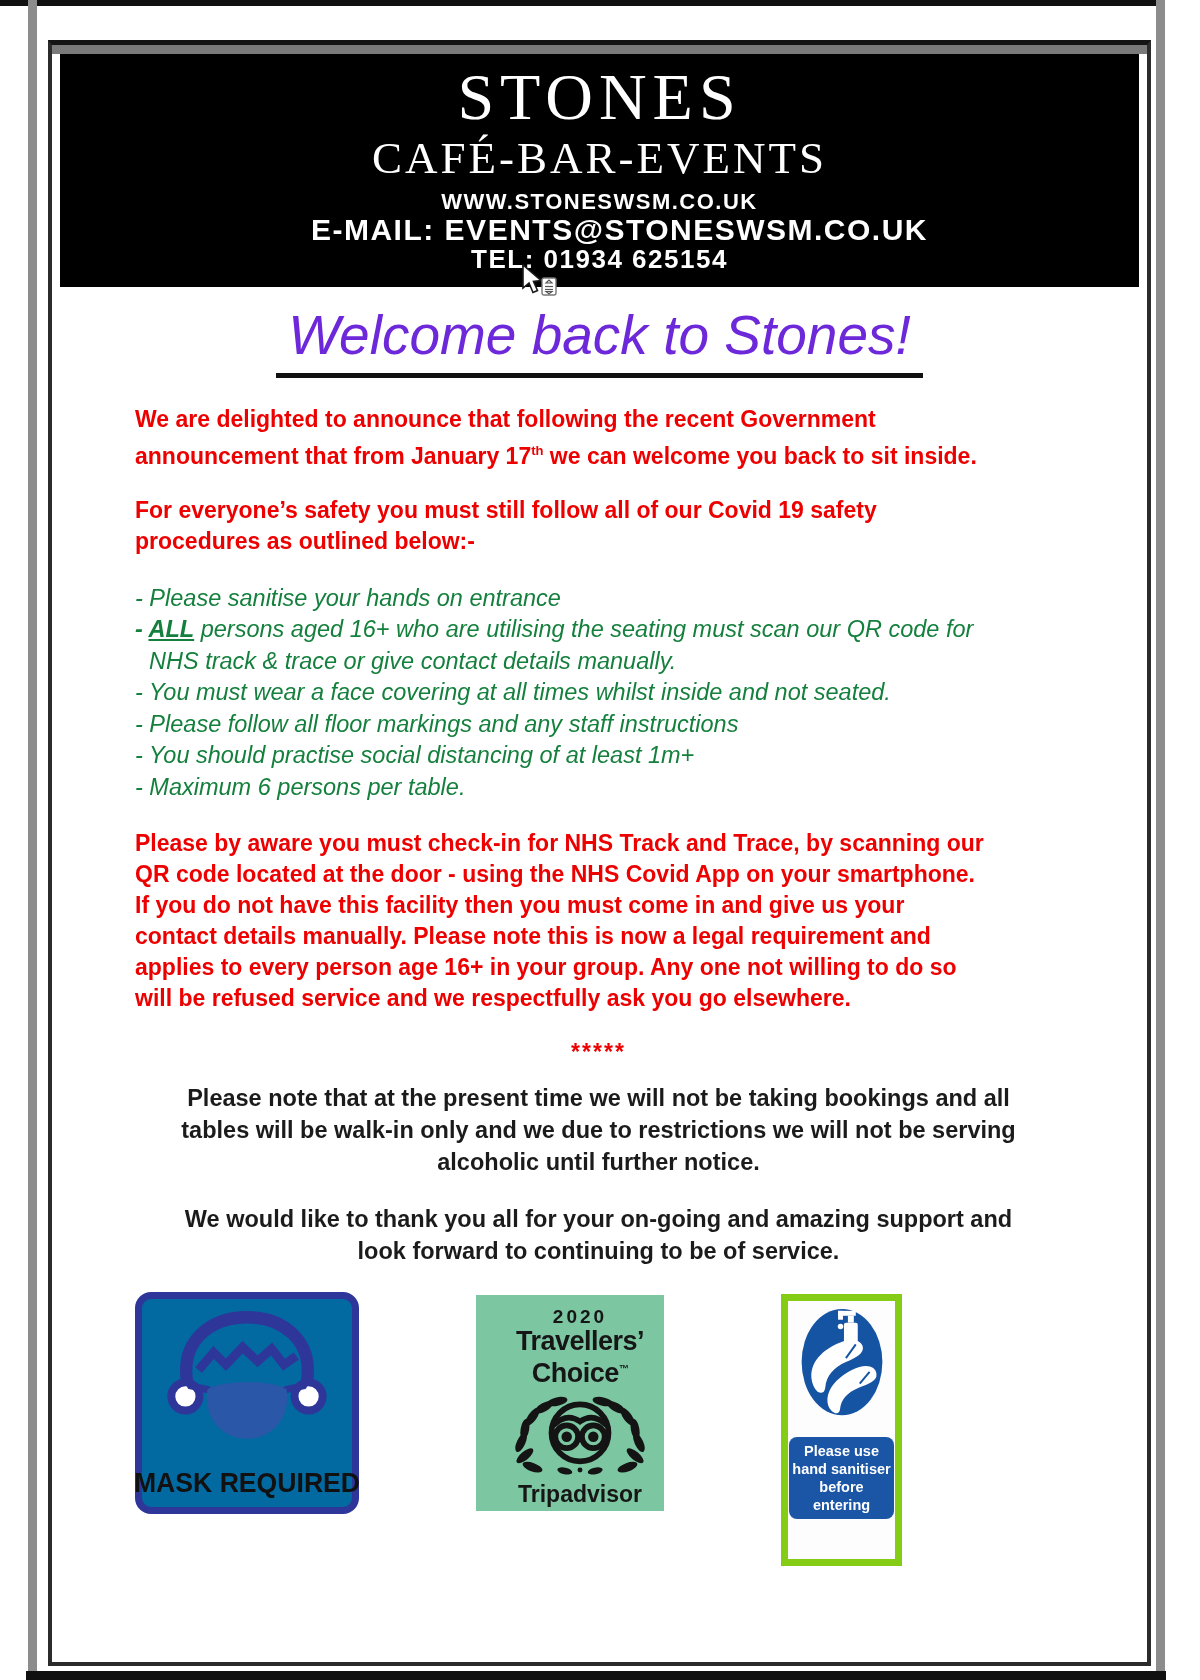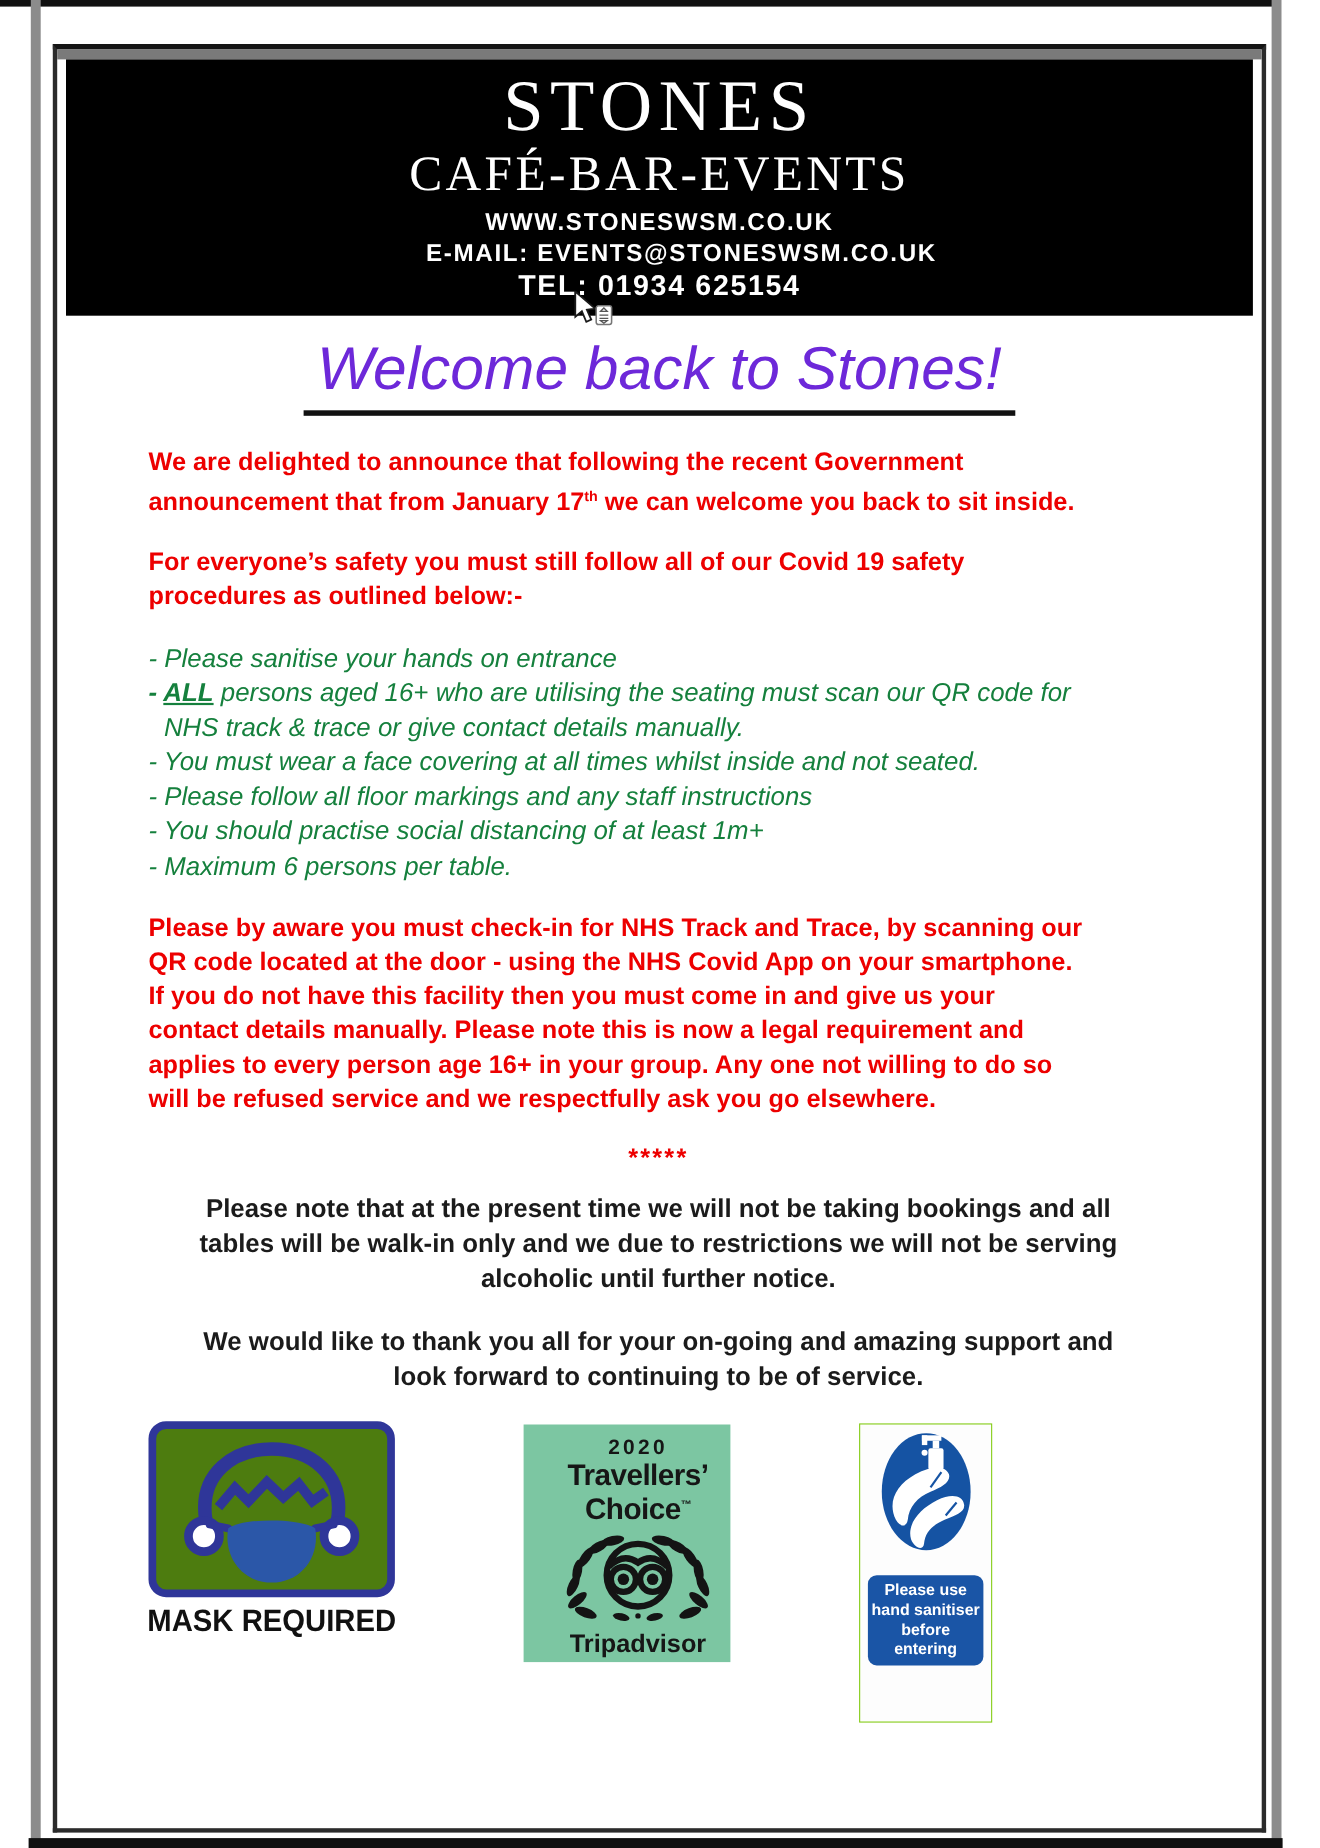--- a/index.html
+++ b/index.html
@@ -21,21 +21,21 @@
   .gray-band{width:100%;height:9px;background:#7a7a7a;}
 
   .banner{
     background:#000;color:#fff;text-align:center;
     margin:0 8px;padding:8px 4px 12px;
   }
   .brand{font-family:"Liberation Serif",serif;font-size:66px;line-height:70px;letter-spacing:6px;}
   .brand-sub{font-family:"Liberation Serif",serif;font-size:45px;line-height:52px;letter-spacing:3px;}
   .contact{font-weight:bold;letter-spacing:1.5px;}
   .website{font-size:22px;line-height:28px;margin-top:4px;}
-  .email{font-size:22px;line-height:28px;margin-left:40px;}
+  .email{font-size:30px;line-height:28px;margin-left:40px;}
   .tel{font-size:26px;line-height:31px;}
 
   .title-wrap{text-align:center;margin:18px 0 26px;}
   .title-inner{
     display:inline-block;font-style:italic;font-size:55px;line-height:60px;color:#6d28d9;
     border-bottom:5px solid #111;padding:0 12px 8px;
   }
 
   .content{padding:0 85px 0 83px;}
   .preline{white-space:pre-line;}
@@ -44,39 +44,39 @@
   .rule{margin:0;}
   .rule .dash{font-weight:bold;}
   .rule .u{text-decoration:underline;font-weight:bold;}
   .rule-cont{padding-left:14px;}
   .sep{text-align:center;letter-spacing:2px;font-size:25px;margin:16px 0 14px !important;}
   .black-note{color:#1b1b1b;font-weight:bold;font-size:23.5px;line-height:32px;text-align:center;margin:0 0 25px;}
   sup{font-size:13px;}
 
   .badges{position:relative;height:238px;margin-top:4px;}
   .mask-sign{
-    position:absolute;left:0;top:0;width:224px;height:160px;box-sizing:border-box;
-    background:#4d7c0f;border:7px solid #2f3699;border-radius:16px;
+    position:absolute;left:0;top:0;width:224px;height:222px;box-sizing:border-box;
+    background:#0369a1;border:7px solid #2f3699;border-radius:16px;
     display:flex;flex-direction:column;align-items:center;justify-content:space-between;
     padding:4px 2px 8px;
   }
   .mask-label{font-size:28px;font-weight:bold;color:#111;transform:scaleX(.95);white-space:nowrap;}
 
   .trip-badge{
     position:absolute;left:341px;top:3px;width:188px;height:216px;box-sizing:border-box;
     background:#7cc6a2;color:#161616;text-align:center;padding-top:12px;padding-left:20px;
   }
   .trip-year{font-size:19px;font-weight:bold;letter-spacing:3px;line-height:20px;}
   .trip-line{font-size:27px;font-weight:bold;line-height:28px;letter-spacing:-0.5px;}
   .trip-line sup{font-size:10px;}
   .trip-brand{font-size:23px;font-weight:bold;margin-top:0;}
 
   .sani-sign{
     position:absolute;left:646px;top:2px;width:121px;height:272px;box-sizing:border-box;
-    background:#fdfdfd;border:1px solid #84cc16;
+    background:#fdfdfd;border:7px solid #84cc16;
     display:flex;flex-direction:column;align-items:center;
   }
   .sani-label{
     margin-top:2px;width:105px;box-sizing:border-box;background:#1a55a6;border-radius:8px;
     color:#fff;font-size:14.5px;font-weight:bold;text-align:center;line-height:18px;padding:5px 2px;
   }
 
   .cursor{position:absolute;left:521px;top:264px;width:44px;height:40px;}
 </style>
 </head>

